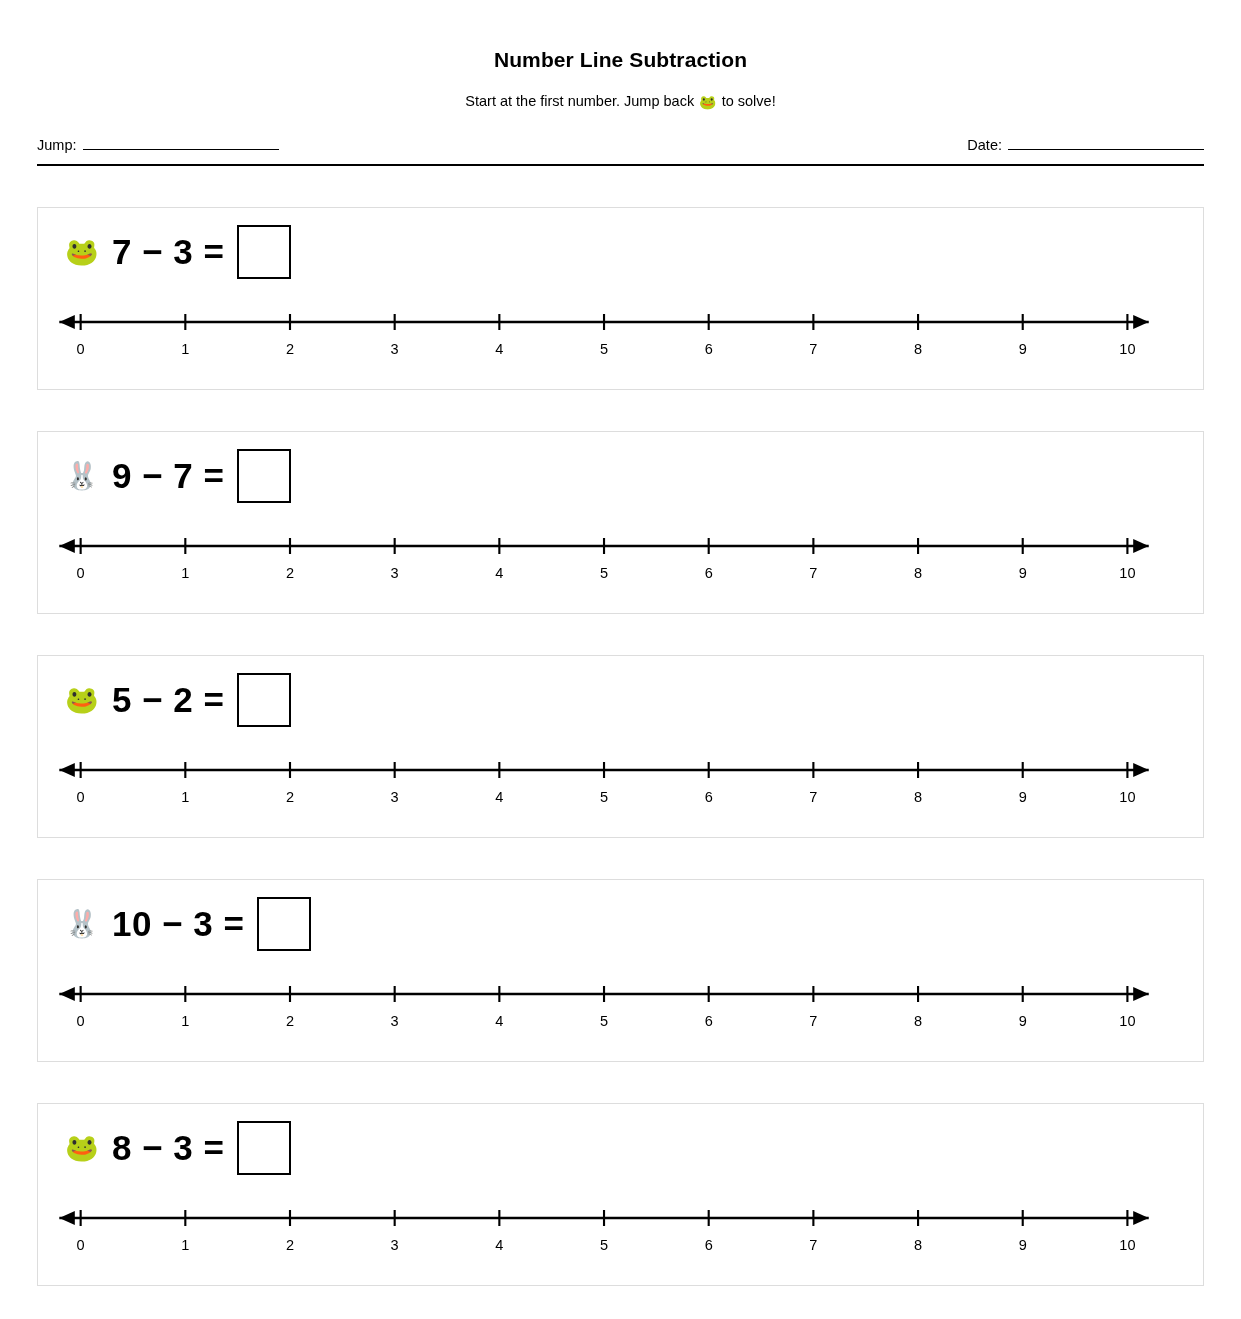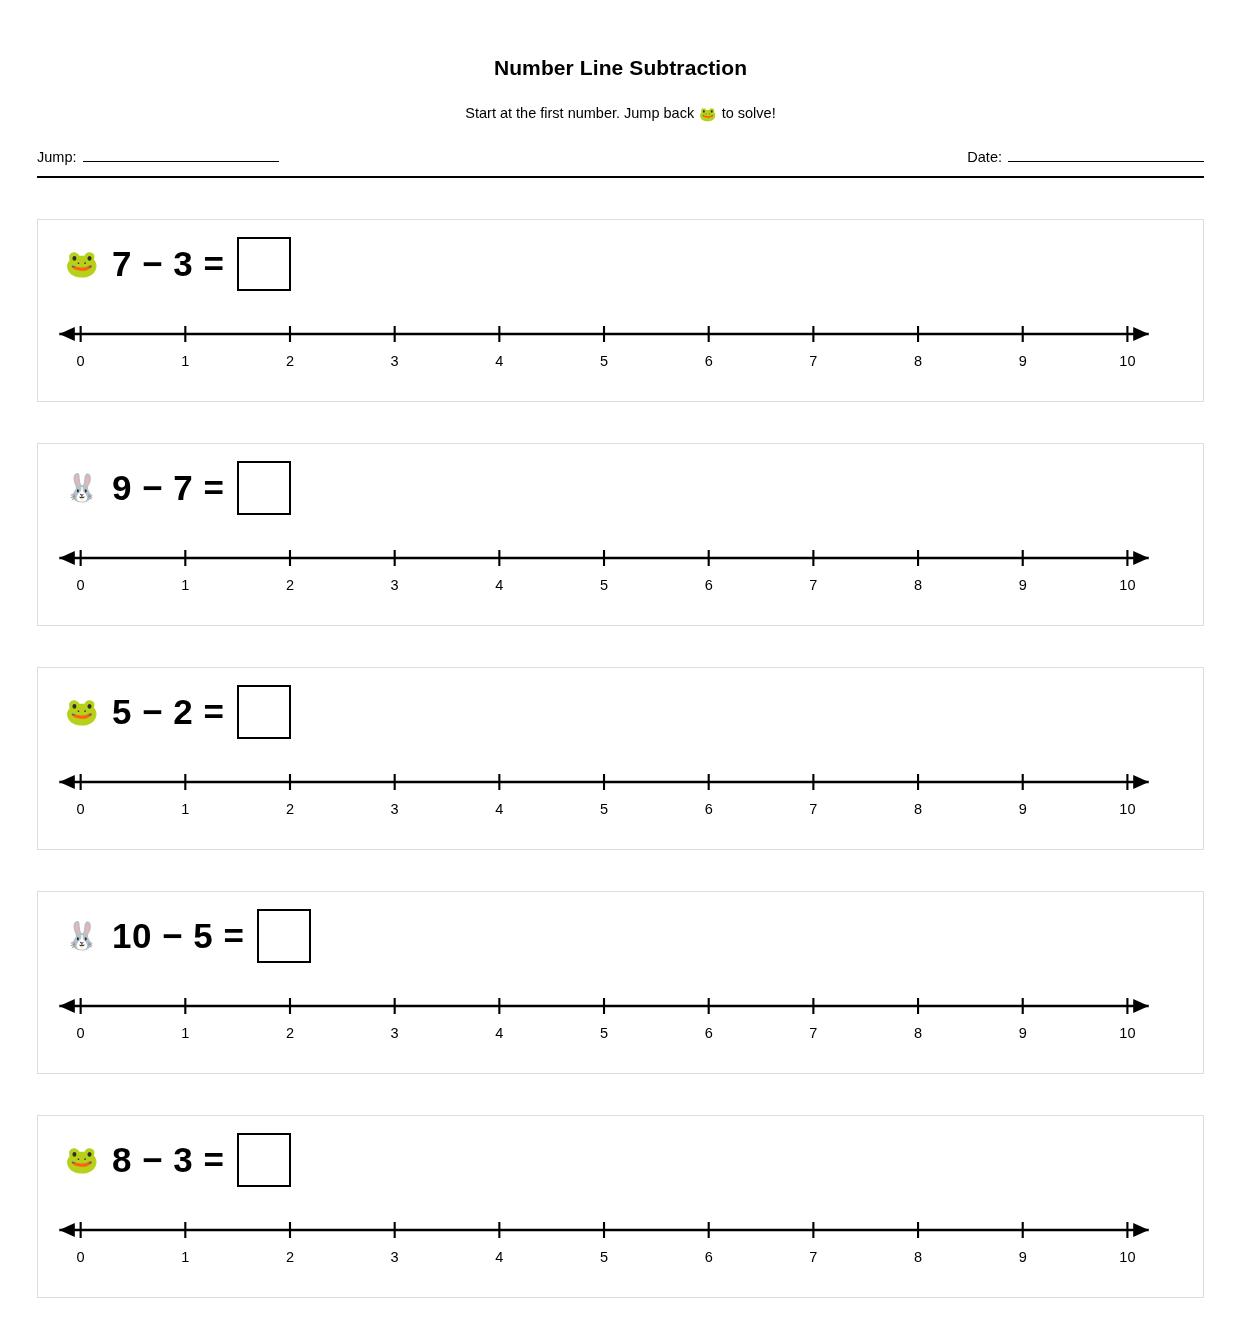--- a/index.html
+++ b/index.html
@@ -21,21 +21,21 @@
     box-sizing: border-box;
     padding: 0 37px;
   }
 
   
   .title {
     text-align: center;
     font-size: 21px;
     font-weight: bold;
     letter-spacing: 0.1px;
-    margin: 16px;
+    margin: 8px;
     padding-top: 40px;
     line-height: 1.1;
   }
   .subtitle {
     text-align: center;
     font-size: 14.5px;
     font-weight: normal;
     margin: 12px;
     padding-top: 10px;
     line-height: 1.2;
@@ -271,21 +271,21 @@
             <line x1="1016" y1="20" x2="1016" y2="36" stroke="#000" stroke-width="2.2"></line>
             <text x="1016" y="60" text-anchor="middle" class="nl-tick-label">9</text>
             <line x1="1124" y1="20" x2="1124" y2="36" stroke="#000" stroke-width="2.2"></line>
             <text x="1124" y="60" text-anchor="middle" class="nl-tick-label">10</text>
           </svg>
         </div>
       </div>
       <div class="card">
         <div class="equation-row">
           <span class="animal-emoji">🐰</span>
-          <span class="equation-text">10 − 5 =</span>
+          <span class="equation-text">10 − 3 =</span>
           <div class="answer-box"></div>
         </div>
         <div class="numberline-wrap">
           <svg class="numberline-svg" viewBox="0 0 1202 80" preserveAspectRatio="none">
             <line x1="22" y1="28" x2="1146" y2="28" stroke="#000" stroke-width="2.4"></line>
             <polygon points="22,28 38,21 38,35" fill="#000"></polygon>
             <polygon points="1146,28 1130,21 1130,35" fill="#000"></polygon>
             <line x1="44" y1="20" x2="44" y2="36" stroke="#000" stroke-width="2.2"></line>
             <text x="44" y="60" text-anchor="middle" class="nl-tick-label">0</text>
             <line x1="152" y1="20" x2="152" y2="36" stroke="#000" stroke-width="2.2"></line>

